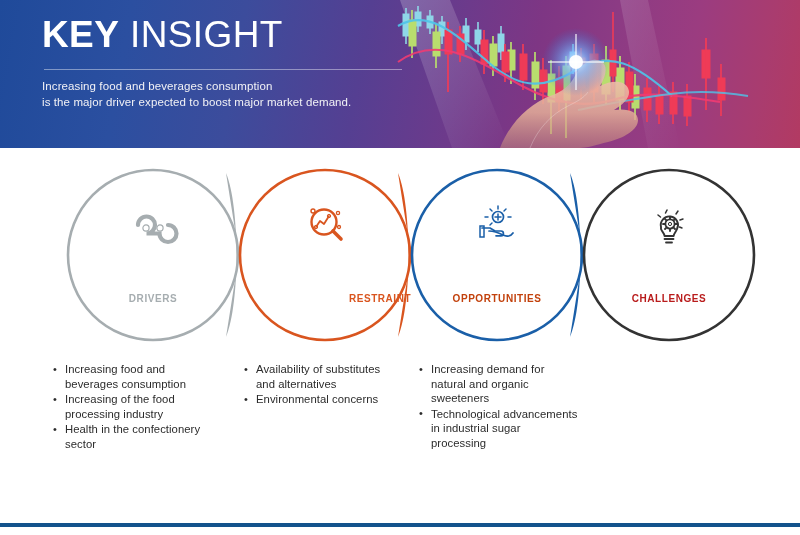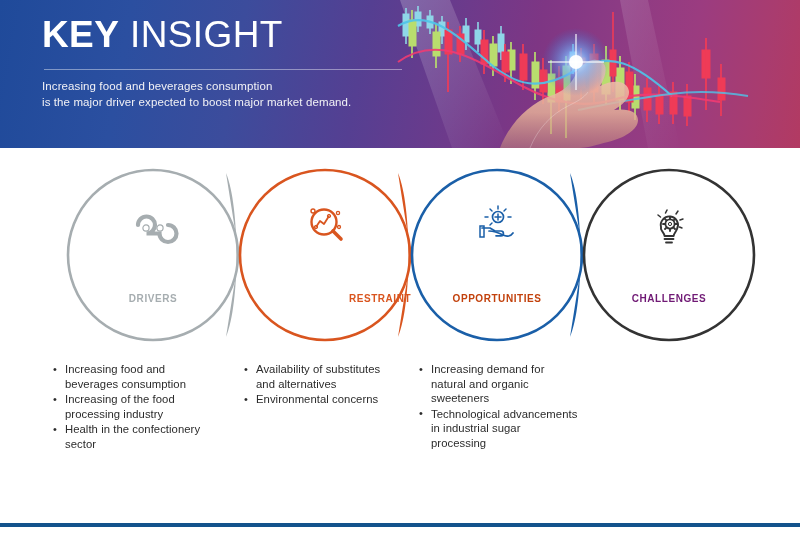--- a/index.html
+++ b/index.html
@@ -277,21 +277,21 @@
           <line x1="4.6" y1="2.6" x2="6" y2="4" fill="none" stroke="#333333"></line>
         <line x1="6" y1="-6" x2="4.6" y2="-4.6" fill="none" stroke="#333333"></line>
           <line x1="-2.6" y1="2.6" x2="-4" y2="4" fill="none" stroke="#333333"></line>
       </g>
     </g>
   </svg>
 
   <div class="stage-label" id="lab0" style="left: 153px; top: 145px; color: rgb(166, 173, 176);">DRIVERS</div>
   <div class="stage-label" id="lab1" style="left: 340px; top: 145px; color: rgb(217, 85, 31); margin-left: 40px;">RESTRAINT</div>
   <div class="stage-label" id="lab2" style="left: 497px; top: 145px; color: #c2410c;">OPPORTUNITIES</div>
-  <div class="stage-label" id="lab3" style="left: 669px; top: 145px; color: #701a75;">CHALLENGES</div>
+  <div class="stage-label" id="lab3" style="left: 669px; top: 145px; color: #b91c1c;">CHALLENGES</div>
 </div>
 
 <div class="columns">
   <div class="col" id="col0" style="left: 52px; width: 165px;">
       <ul>
         <li>Increasing food and beverages consumption</li>
         <li>Increasing of the food processing industry</li>
         <li>Health in the confectionery sector</li>
       </ul>
     </div>

